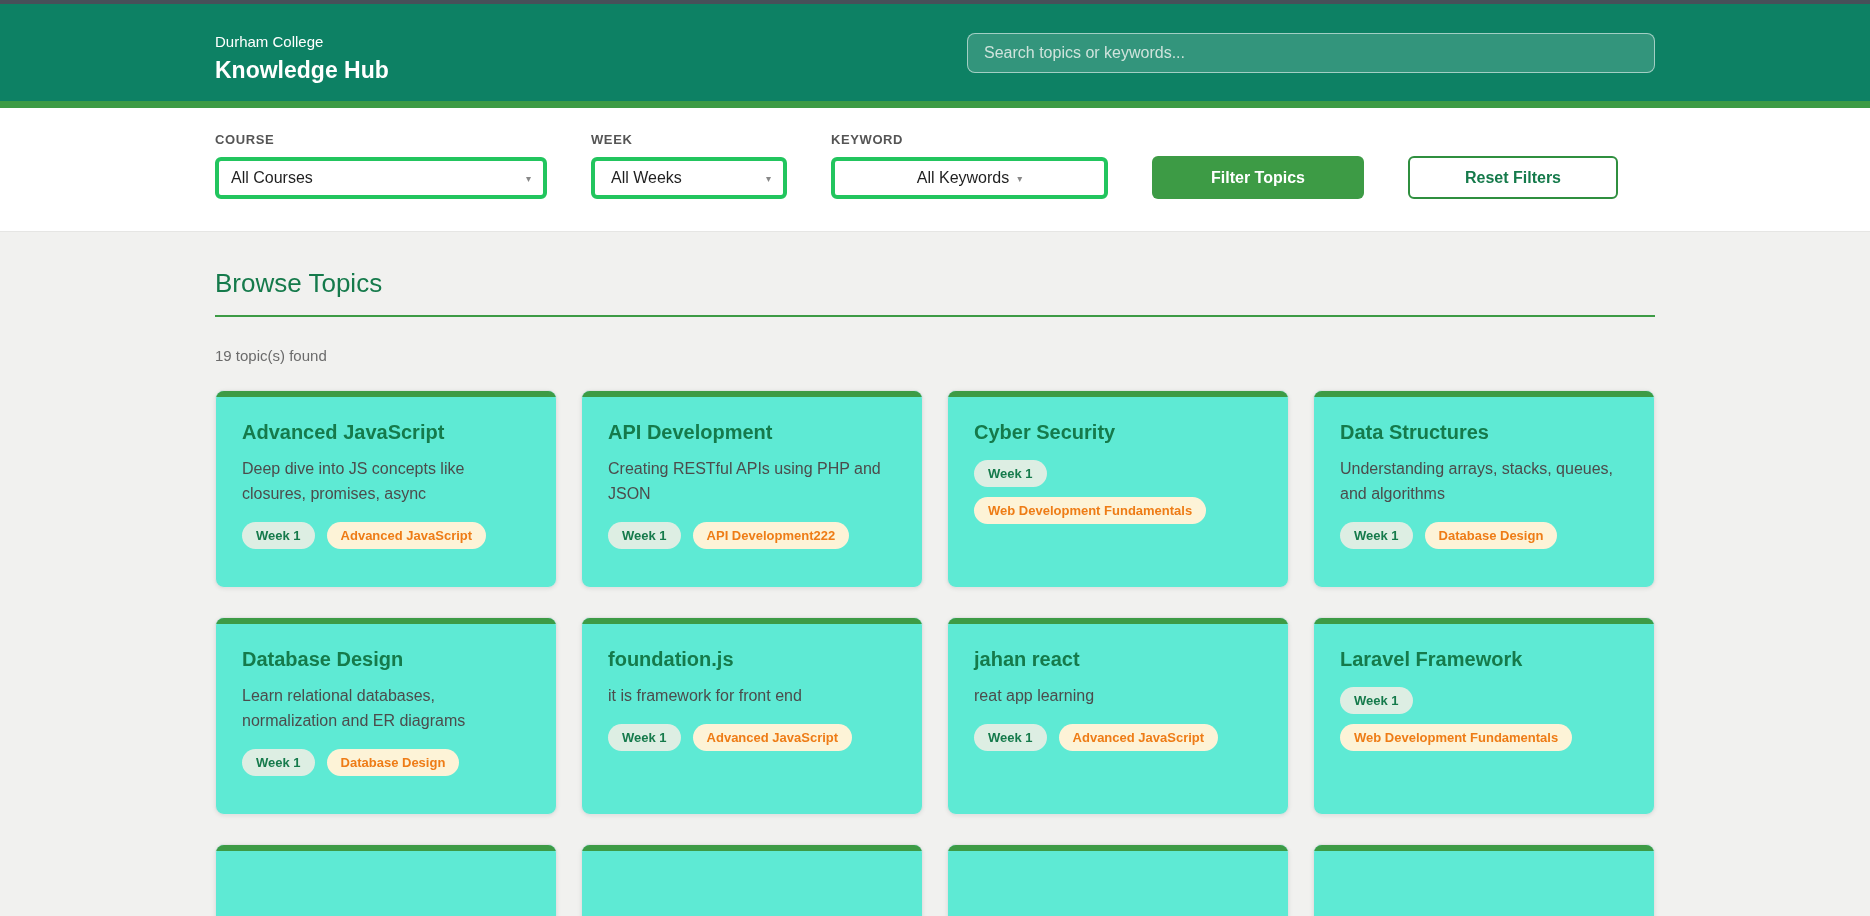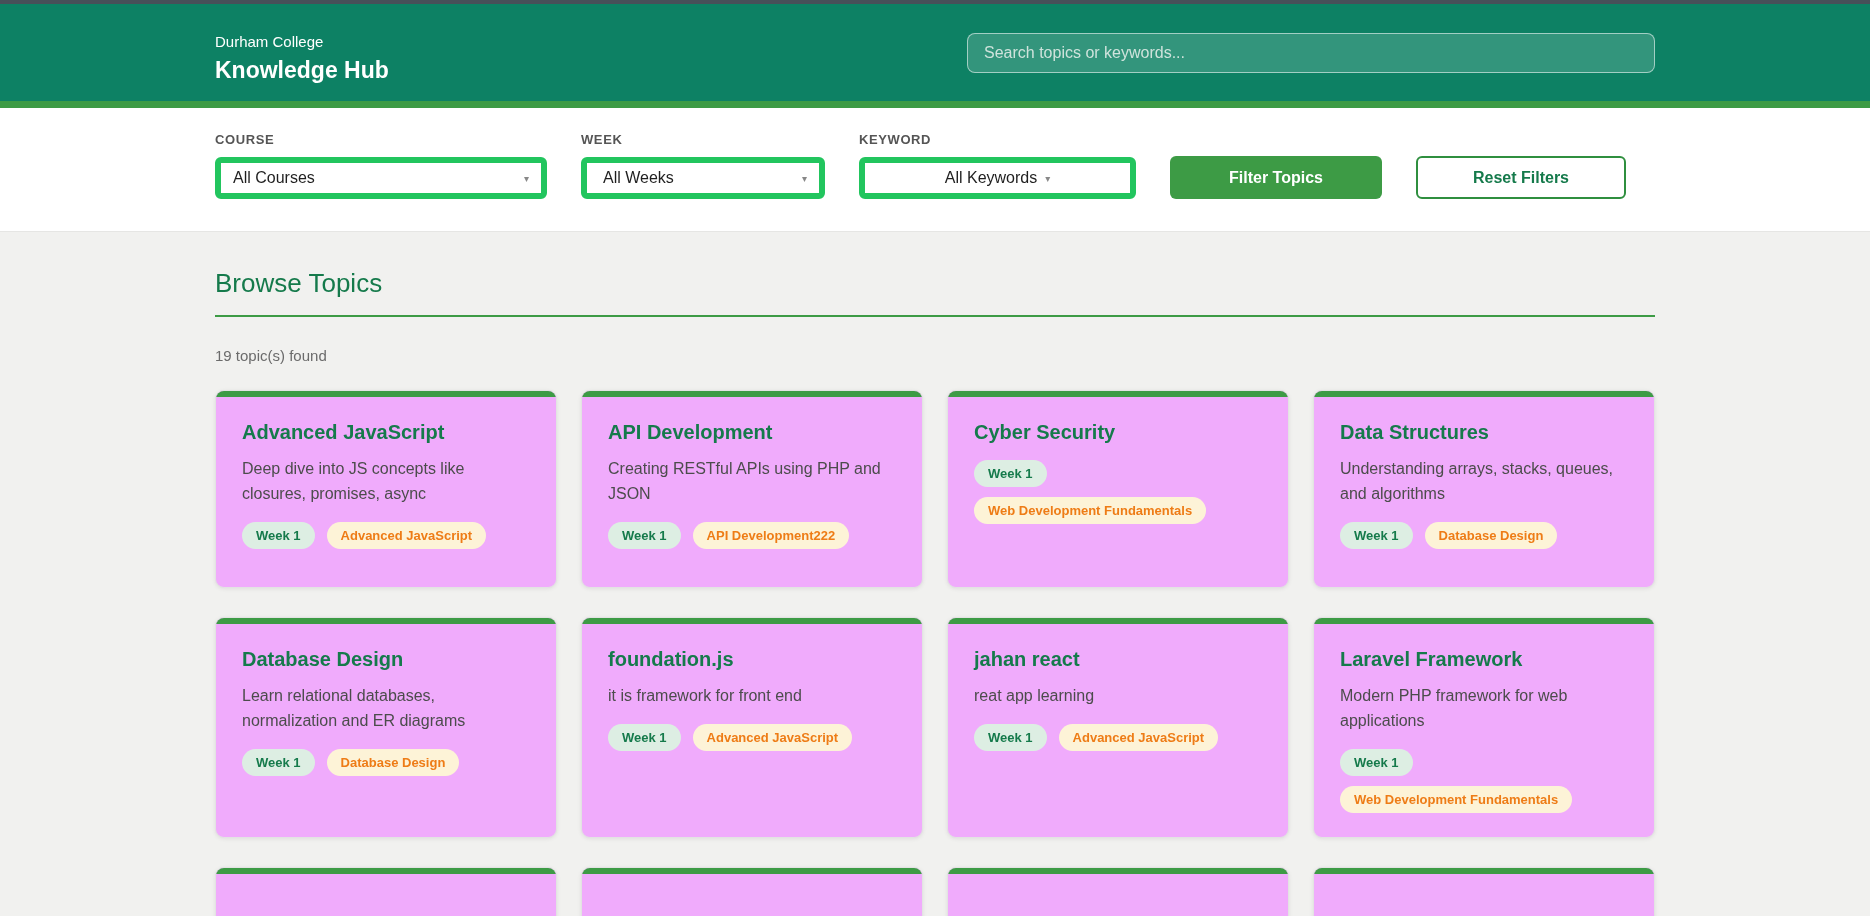--- a/index.html
+++ b/index.html
@@ -29,35 +29,35 @@
     font-size: 16px; color: #ffffff;
     font-family: "Liberation Sans", sans-serif;
     outline: none;
   }
   .search-input::placeholder { color: #cfe3dc; }
 
   .accent-strip { height: 7px; background: #3d9b45; }
 
   
   .filter-bar { background: #ffffff; padding: 24px 0 32px 0; border-bottom: 1px solid #e6e6e4; }
-  .filter-row { display: flex; align-items: flex-end; gap: 34px; }
+  .filter-row { display: flex; align-items: flex-end; gap: 44px; }
   .filter-group { display: flex; flex-direction: column; }
   .filter-label {
     font-size: 13px; font-weight: 700; color: #555555;
     letter-spacing: 0.6px; margin-bottom: 10px;
   }
   .select {
     height: 42px; background: #ffffff;
-    border: 6px solid #22c55e; border-radius: 6px;
+    border: 4px solid #22c55e; border-radius: 6px;
     display: flex; align-items: center; justify-content: space-between;
     padding: 0 12px; font-size: 16px; color: #1f1f1f;
     cursor: pointer;
   }
   .select-course { width: 332px; }
-  .select-week { width: 244px; padding-left: 16px; }
+  .select-week { width: 196px; padding-left: 16px; }
   .select-keyword { width: 277px; justify-content: center; }
   .caret { font-size: 10px; color: #888888; margin-left: 8px; }
 
   .btn {
     height: 43px; border-radius: 6px; font-size: 16px; font-weight: 700;
     font-family: "Liberation Sans", sans-serif; cursor: pointer;
   }
   .btn-filter {
     width: 212px; background: #3d9b45; color: #ffffff; border: none; text-align: center;
   }
@@ -71,21 +71,21 @@
   .title-rule { border: none; border-top: 2px solid #3d9b45; margin-top: 16px; }
   .results-count { margin-top: 30px; font-size: 15px; color: #6b6b6b; }
 
   .topics-grid {
     margin-top: 26px;
     display: grid; grid-template-columns: repeat(4, 1fr);
     gap: 29px 24px;
     padding-bottom: 40px;
   }
   .topic-card {
-    background: #f0abfc;
+    background: #5eead4;
     border: 1px solid #e3e3e3;
     border-radius: 9px;
     box-shadow: 0 1px 4px rgba(0,0,0,0.08);
     overflow: hidden;
     min-height: 198px;
     cursor: pointer;
   }
   .card-topbar { height: 6px; background: #3d9b45; }
   .card-body { padding: 24px 26px; }
   .card-title { color: #157a4b; font-size: 20px; font-weight: 700; margin-bottom: 12px; }
@@ -223,21 +223,20 @@
             <div class="badge-row">
               <span class="badge badge-week">Week 1</span>
               <span class="badge badge-keyword">Advanced JavaScript</span>
             </div>
           </div>
         </article>
         <article class="topic-card">
           <div class="card-topbar"></div>
           <div class="card-body">
             <h3 class="card-title">Laravel Framework</h3>
-            <p class="card-desc">Modern PHP framework for web applications</p>
             <div class="badge-row">
               <span class="badge badge-week">Week 1</span>
               <span class="badge badge-keyword">Web Development Fundamentals</span>
             </div>
           </div>
         </article>
         <article class="topic-card">
           <div class="card-topbar"></div>
           <div class="card-body"></div>
         </article>

